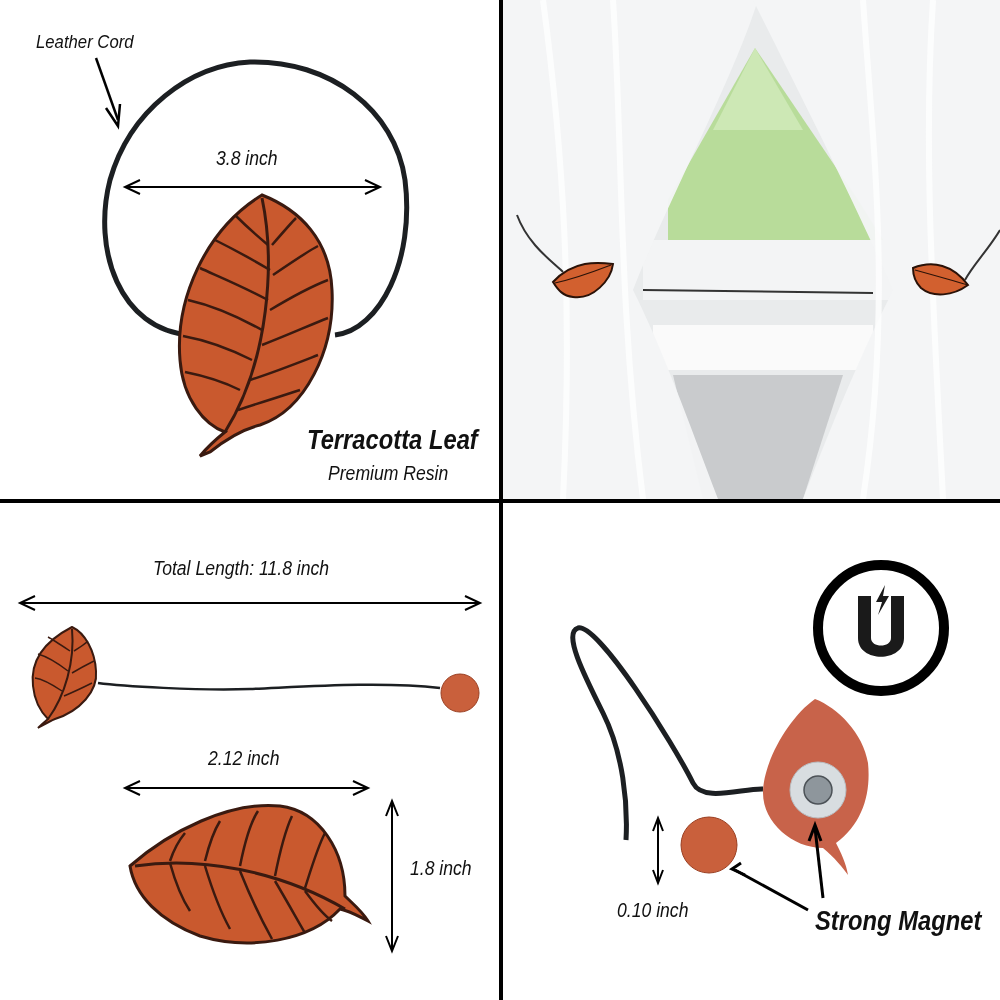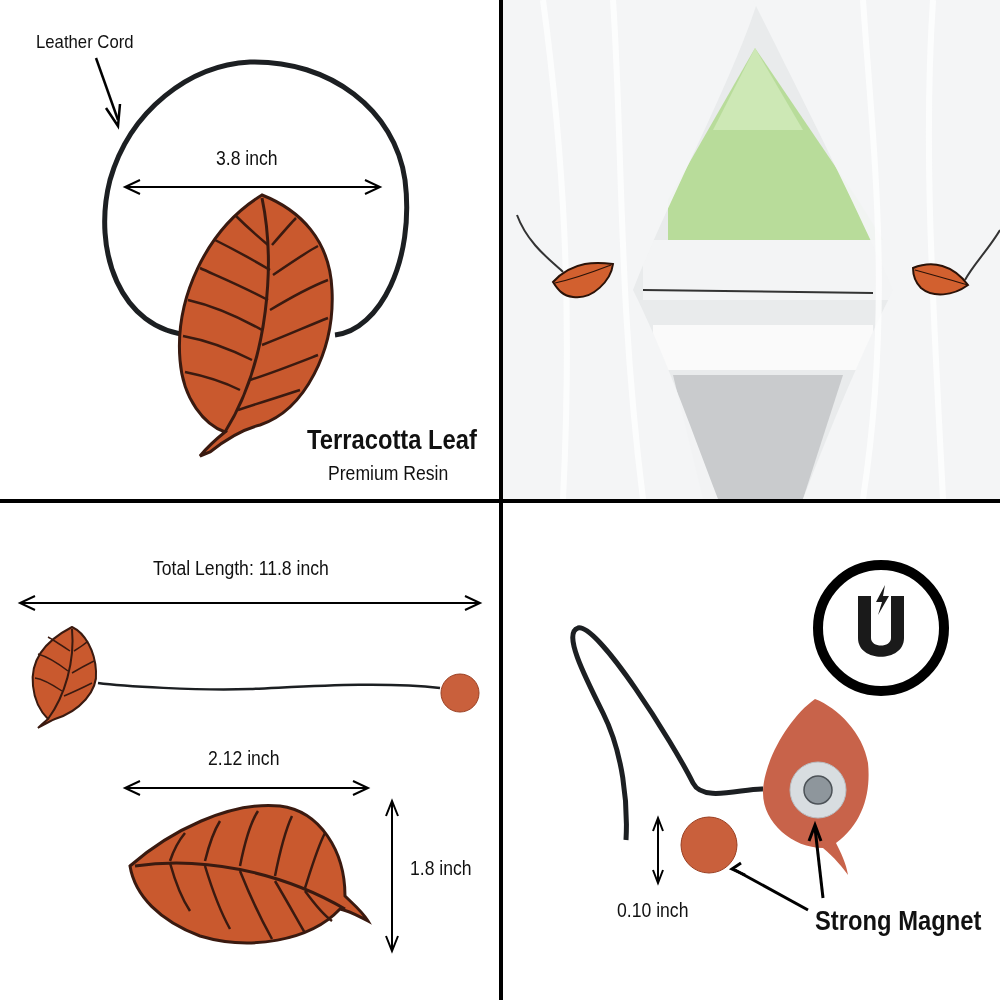--- a/index.html
+++ b/index.html
@@ -1,17 +1,17 @@
 <!DOCTYPE html>
 <html><head>
 <meta charset="utf-8">
 <style>
   html, body { margin:0; padding:0; background:#fff; }
   body { width:1000px; height:1000px; position:relative; overflow:hidden; font-family:"Liberation Sans", sans-serif; color:#111; }
-  .panel { position:absolute; overflow:hidden; background:#fff; }
+  .panel { position:absolute; overflow:hidden; background:#fff;font-style:italic; }
   #p1 { left:0; top:0; width:499px; height:499px; }
   #p2 { left:503px; top:0; width:497px; height:499px; background:#eef0f1; }
   #p3 { left:0; top:503px; width:499px; height:497px;margin-top:8px; }
   #p4 { left:523px; top:503px; width:489px; height:497px; }
   .divider-v { position:absolute; left:499px; top:0; width:4px; height:1000px; background:#000; }
   .divider-h { position:absolute; left:0; top:499px; width:1000px; height:4px; background:#000; }
   .label { position:absolute; white-space:nowrap; font-size:20px; transform:scaleX(0.88); transform-origin:left top; }
   .bold { font-weight:bold; font-size:27px; }
   svg.fill { position:absolute; left:0; top:0; }
 </style>

